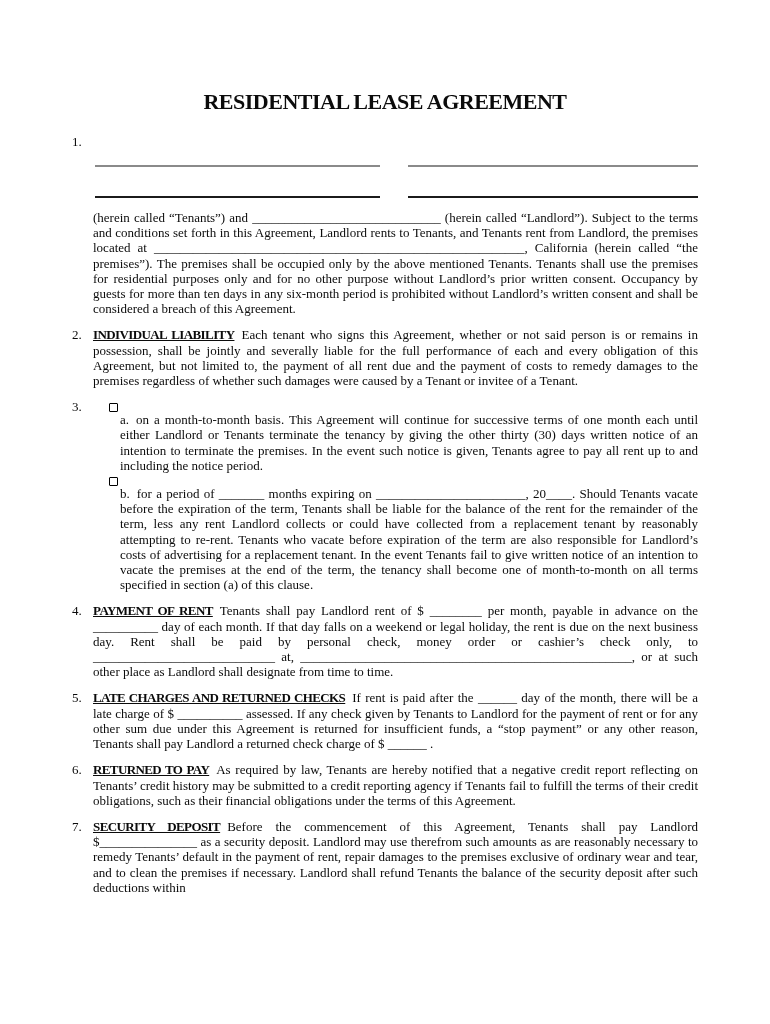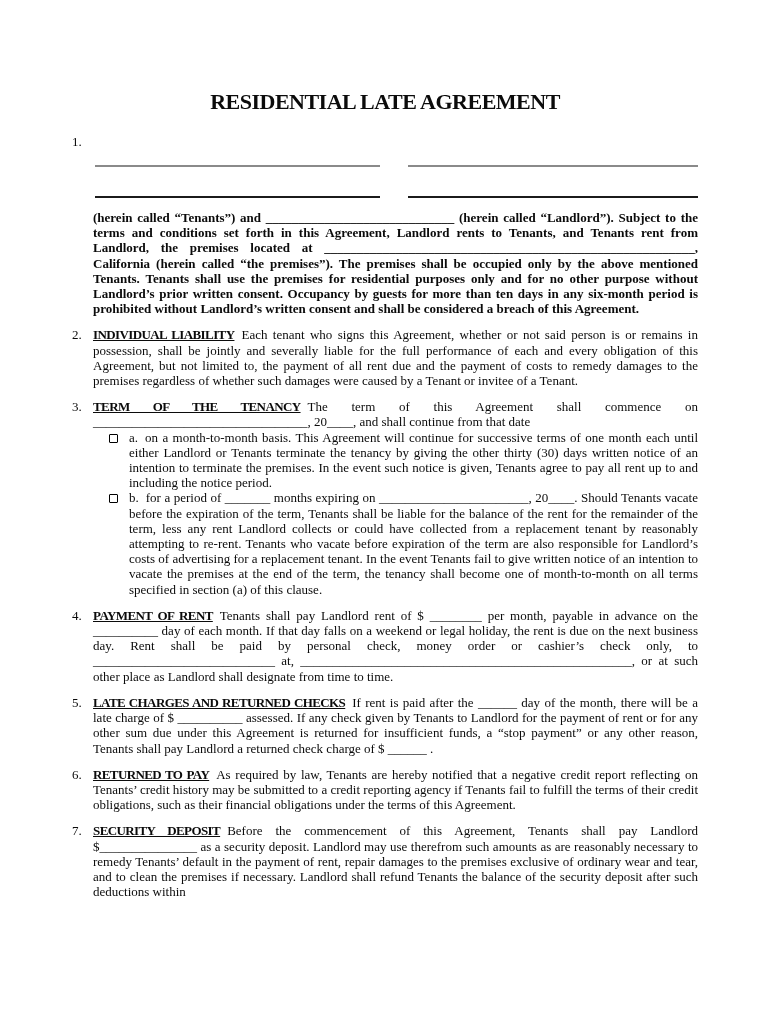--- a/index.html
+++ b/index.html
@@ -53,24 +53,25 @@
     display: flex;
   }
   .name-lines-row .name-line-left {
     margin-left: 2px;
     width: 285px;
   }
   .name-lines-row .gap { width: 28px; flex: none; }
   .name-lines-row .name-line-right { flex: 1; }
   .row1 .name-line { height: 31px; border-bottom: 2px solid #8a8a8a; }
   .row2 .name-line { height: 29px; border-bottom: 2px solid #1b1b1b; }
-  .p2 { margin-top: 12px; font-weight: bold; }
+  .p2 { margin-top: 12px; }
   .sub-item {
     display: flex;
     margin-left: 16px;
+    flex-direction: column;
   }
   .checkbox {
     flex: none;
     width: 7px;
     height: 7px;
     border: 1.3px solid #000;
     border-radius: 1px;
     margin-top: 4px;
     background: #fff;
   }
@@ -79,21 +80,21 @@
     margin-left: 11px;
     text-align: justify;
   }
   .item-label { margin-right: 7px; }
 </style>
 </head>
 <body>
 
 <div class="page">
 
-  <div class="doc-title">RESIDENTIAL LATE AGREEMENT</div>
+  <div class="doc-title">RESIDENTIAL LEASE AGREEMENT</div>
 
   <div class="section">
     <div class="num">1.</div>
     <div class="sec-body">
       <div class="name-lines-row row1">
         <div class="name-line name-line-left"></div>
         <div class="gap"></div>
         <div class="name-line name-line-right"></div>
       </div>
       <div class="name-lines-row row2">
@@ -108,21 +109,20 @@
   <div class="section">
     <div class="num">2.</div>
     <div class="sec-body">
       <p class="para"><span class="sec-heading">INDIVIDUAL LIABILITY</span><span>Each tenant who signs this Agreement, whether or not said person is or remains in possession, shall be jointly and severally liable for the full performance of each and every obligation of this Agreement, but not limited to, the payment of all rent due and the payment of costs to remedy damages to the premises regardless of whether such damages were caused by a Tenant or invitee of a Tenant.</span></p>
     </div>
   </div>
 
   <div class="section">
     <div class="num">3.</div>
     <div class="sec-body">
-      <p class="para"><span class="sec-heading">TERM OF THE TENANCY</span><span>The term of this Agreement shall commence on _________________________________, 20____, and shall continue from that date</span></p>
       <div class="sub-item">
         <span class="checkbox"></span>
         <div class="sub-text"><span class="item-label">a.</span><span>on a month-to-month basis.  This Agreement will continue for successive terms of one month each until either Landlord or Tenants terminate the tenancy by giving the other thirty (30) days written notice of an intention to terminate the premises.  In the event such notice is given, Tenants agree to pay all rent up to and including the notice period.</span></div>
       </div>
       <div class="sub-item">
         <span class="checkbox"></span>
         <div class="sub-text"><span class="item-label">b.</span><span>for a period of _______ months expiring on _______________________, 20____.  Should Tenants vacate before the expiration of the term, Tenants shall be liable for the balance of the rent for the remainder of the term, less any rent Landlord collects or could have collected from a replacement tenant by reasonably attempting to re-rent.  Tenants who vacate before expiration of the term are also responsible for Landlord’s costs of advertising for a replacement tenant.  In the event Tenants fail to give written notice of an intention to vacate the premises at the end of the term, the tenancy shall become one of month-to-month on all terms specified in section (a) of this clause.</span></div>
       </div>
     </div>
   </div>

